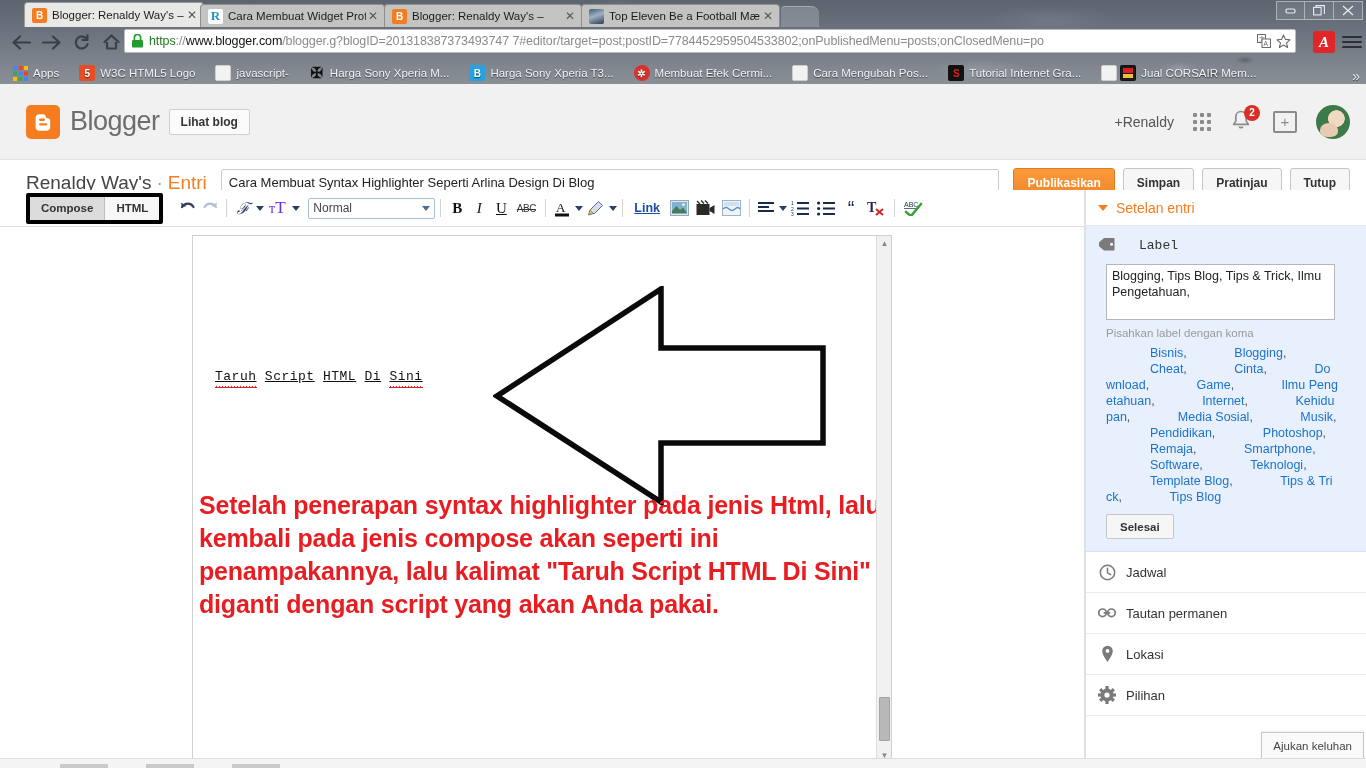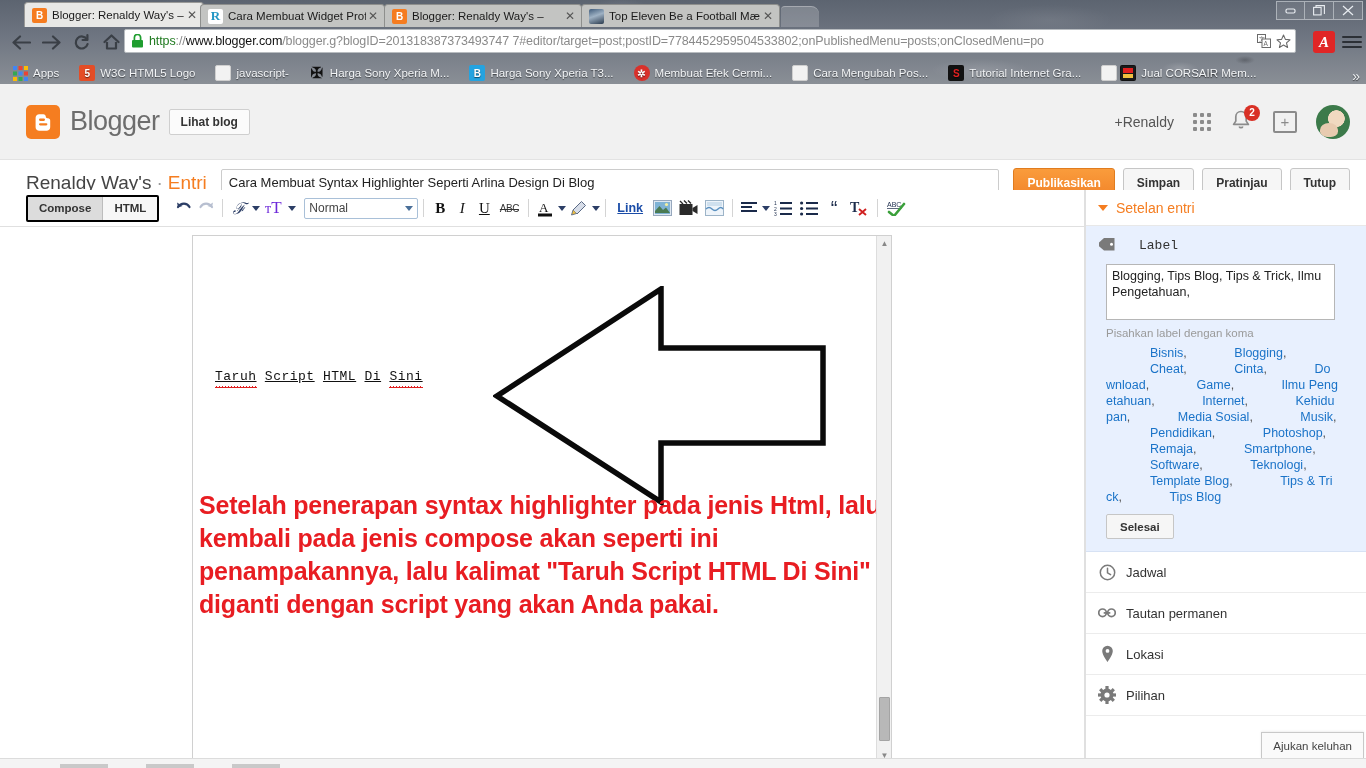--- a/index.html
+++ b/index.html
@@ -148,32 +148,32 @@
   #title-buttons { display: flex; gap: 8px; margin-left: 14px; }
   .tbtn { height: 29px; padding: 0 13px; border-radius: 3px; font-size: 12px; font-weight: bold;
           display:flex; align-items:center; border:1px solid #c6c6c6; background:#f6f6f6; color:#333; }
   .tbtn.primary { background: linear-gradient(180deg,#fa9c3c,#f2852a); border-color:#e07c1f; color:#fff; }
 
   
   #editor-area { position: absolute; top: 106px; left: 0; width: 1085px; bottom: 0; background:#fff;
                  border-right: 1px solid #e0e0e0; }
   #toolbar { height: 37px; display: flex; align-items: center; padding: 0 6px 0 26px; gap: 0;
              border-bottom: 1px solid #e0e0e0; background: #fff; }
-  .mode-group { display: flex; border: 2px solid #000000; border-radius: 2px; overflow: hidden; margin-right: 14px; }
+  .mode-group { display: flex; border: 4px solid #000000; border-radius: 2px; overflow: hidden; margin-right: 14px; }
   .mode-btn { height: 23px; padding: 0 11px; font-size: 11.5px; font-weight: bold; color: #333;
               display:flex; align-items:center; background: #f7f7f7; }
   .mode-btn.active { background: #dcdcdc; }
   .mode-btn + .mode-btn { border-left: 1px solid #bdbdbd; }
   .tb-ic { width: 22px; height: 24px; display:flex; align-items:center; justify-content:center;
            color:#2c3e66; font-size: 14px; }
   .tb-ic.dim { color: #b7bfd0; }
   .tb-sep { width: 1px; height: 18px; background: #d4d4d4; margin: 0 5px; }
   .caret { width: 0; height: 0; border-left: 4px solid transparent; border-right: 4px solid transparent;
            border-top: 5px solid #2c3e66; margin-left: 2px; }
-  #font-select { width: 114px; height: 21px; border: 1px solid #a9c0d8; border-radius: 2px;
+  #font-select { width: 127px; height: 21px; border: 1px solid #a9c0d8; border-radius: 2px;
                  font-size: 12px; color: #444; background: #fff; display:flex; align-items:center;
                  padding: 0 4px; justify-content: space-between; }
   #font-select .sel-caret { width:0;height:0;border-left:4px solid transparent;border-right:4px solid transparent;border-top:5px solid #4a6f99; }
   .tb-ic b, .tb-ic i, .tb-ic u { font-family: "Liberation Serif", serif; font-size: 15px; color:#111; }
   #link-btn { color: #1a4ca8; font-weight: bold; font-size: 12.5px; text-decoration: underline; padding: 0 6px; }
 
   
   #canvas-wrap { position: absolute; top: 37px; left: 0; right: 0; bottom: 0; background: #fff; }
   #canvas { position: absolute; left: 192px; top: 8px; width: 700px; bottom: 4px;
             background: #fff; border: 1px solid #d0d0d0; overflow: hidden; }

